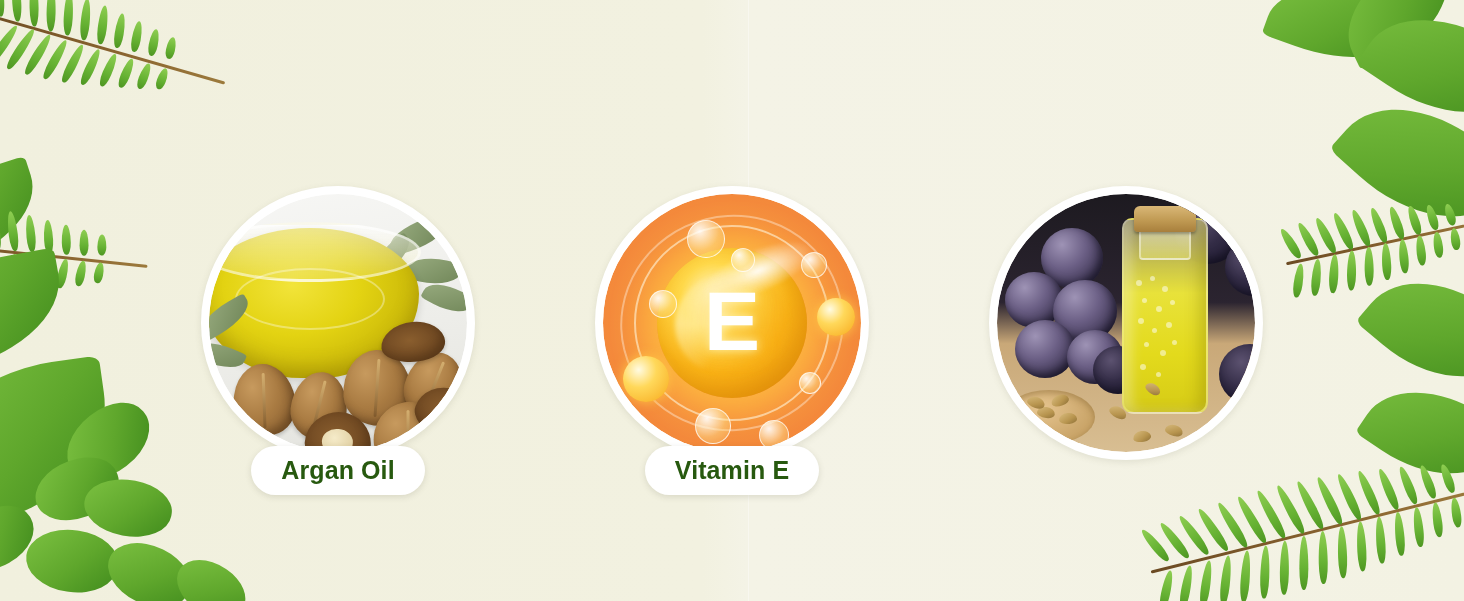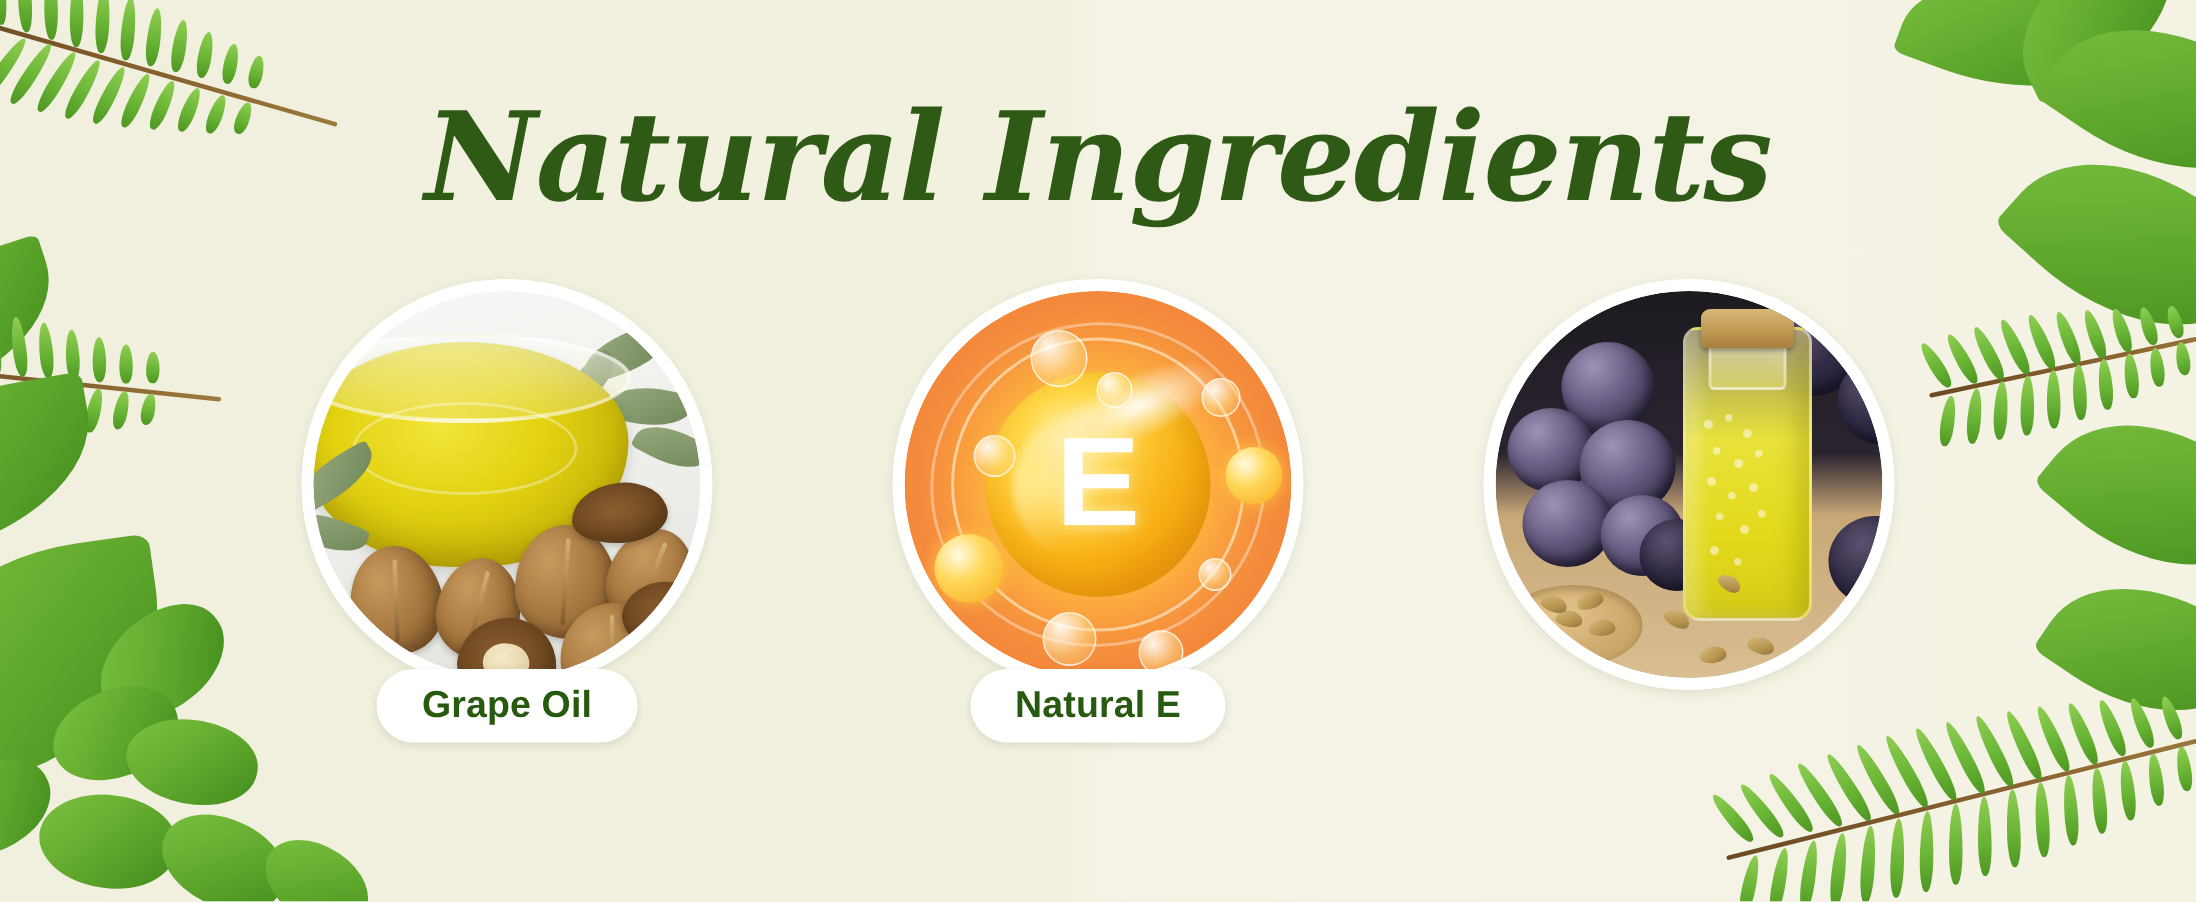--- a/index.html
+++ b/index.html
@@ -375,21 +375,20 @@
       <div class="pinna" style="left:186px;top:56px; height:52px; transform:rotate(12deg);"></div>
       <div class="pinna" style="left:206px;top:56px; height:50px; transform:rotate(11deg);"></div>
       <div class="pinna" style="left:226px;top:56px; height:47px; transform:rotate(10deg);"></div>
       <div class="pinna" style="left:246px;top:56px; height:44px; transform:rotate(9deg);"></div>
       <div class="pinna" style="left:266px;top:56px; height:40px; transform:rotate(8deg);"></div>
       <div class="pinna" style="left:286px;top:56px; height:35px; transform:rotate(7deg);"></div>
       <div class="pinna" style="left:306px;top:56px; height:30px; transform:rotate(6deg);"></div>
     </div>
   </div>
 
-  <div class="title">Natural Ingredients</div>
 
   <div class="cards">
 
     <div class="card">
       <div class="disc">
         <div class="disc-inner">
           <div class="argan-bg"></div>
 
           <div class="argan-leafspray">
             <div class="argan-leaf" style="left:44px;top:0px;width:62px;height:26px;transform:rotate(-18deg);"></div>
@@ -420,21 +419,21 @@
           <div class="nut open" style="left:172px;top:128px;width:64px;height:40px;transform:rotate(-6deg);"></div>
           <div class="nut open" style="left:96px;top:218px;width:66px;height:56px;transform:rotate(4deg);">
               <div class="kernel"></div>
             </div>
           <div class="nut" style="left:164px;top:208px;width:70px;height:66px;transform:rotate(-8deg);">
               <div class="crease"></div>
             </div>
           <div class="nut open" style="left:206px;top:194px;width:62px;height:50px;transform:rotate(20deg);"></div>
         </div>
       </div>
-      <div class="pill">Grape Oil</div>
+      <div class="pill">Argan Oil</div>
     </div>
 
     <div class="card">
       <div class="disc">
         <div class="disc-inner">
           <div class="vite-bg"></div>
 
           <div class="orbit o2"></div>
           <div class="orbit o1"></div>
 
@@ -450,21 +449,21 @@
           <div class="bubble" style="left:46px;top:96px;width:28px;height:28px;"></div>
           <div class="bubble" style="left:92px;top:214px;width:36px;height:36px;"></div>
           <div class="bubble" style="left:156px;top:226px;width:30px;height:30px;"></div>
           <div class="bubble" style="left:196px;top:178px;width:22px;height:22px;"></div>
           <div class="bubble solid" style="left:214px;top:104px;width:38px;height:38px;"></div>
           <div class="bubble solid" style="left:20px;top:162px;width:46px;height:46px;"></div>
 
           <div class="vite-E">E</div>
         </div>
       </div>
-      <div class="pill">Natural E</div>
+      <div class="pill">Vitamin E</div>
     </div>
 
     <div class="card">
       <div class="disc">
         <div class="disc-inner">
           <div class="grape-bg"></div>
 
           <div class="grape dark" style="left:178px;top:6px;width:66px;height:64px;"></div>
           <div class="grape dark" style="left:228px;top:44px;width:58px;height:58px;"></div>
           <div class="grape" style="left:44px;top:34px;width:62px;height:60px;"></div>

